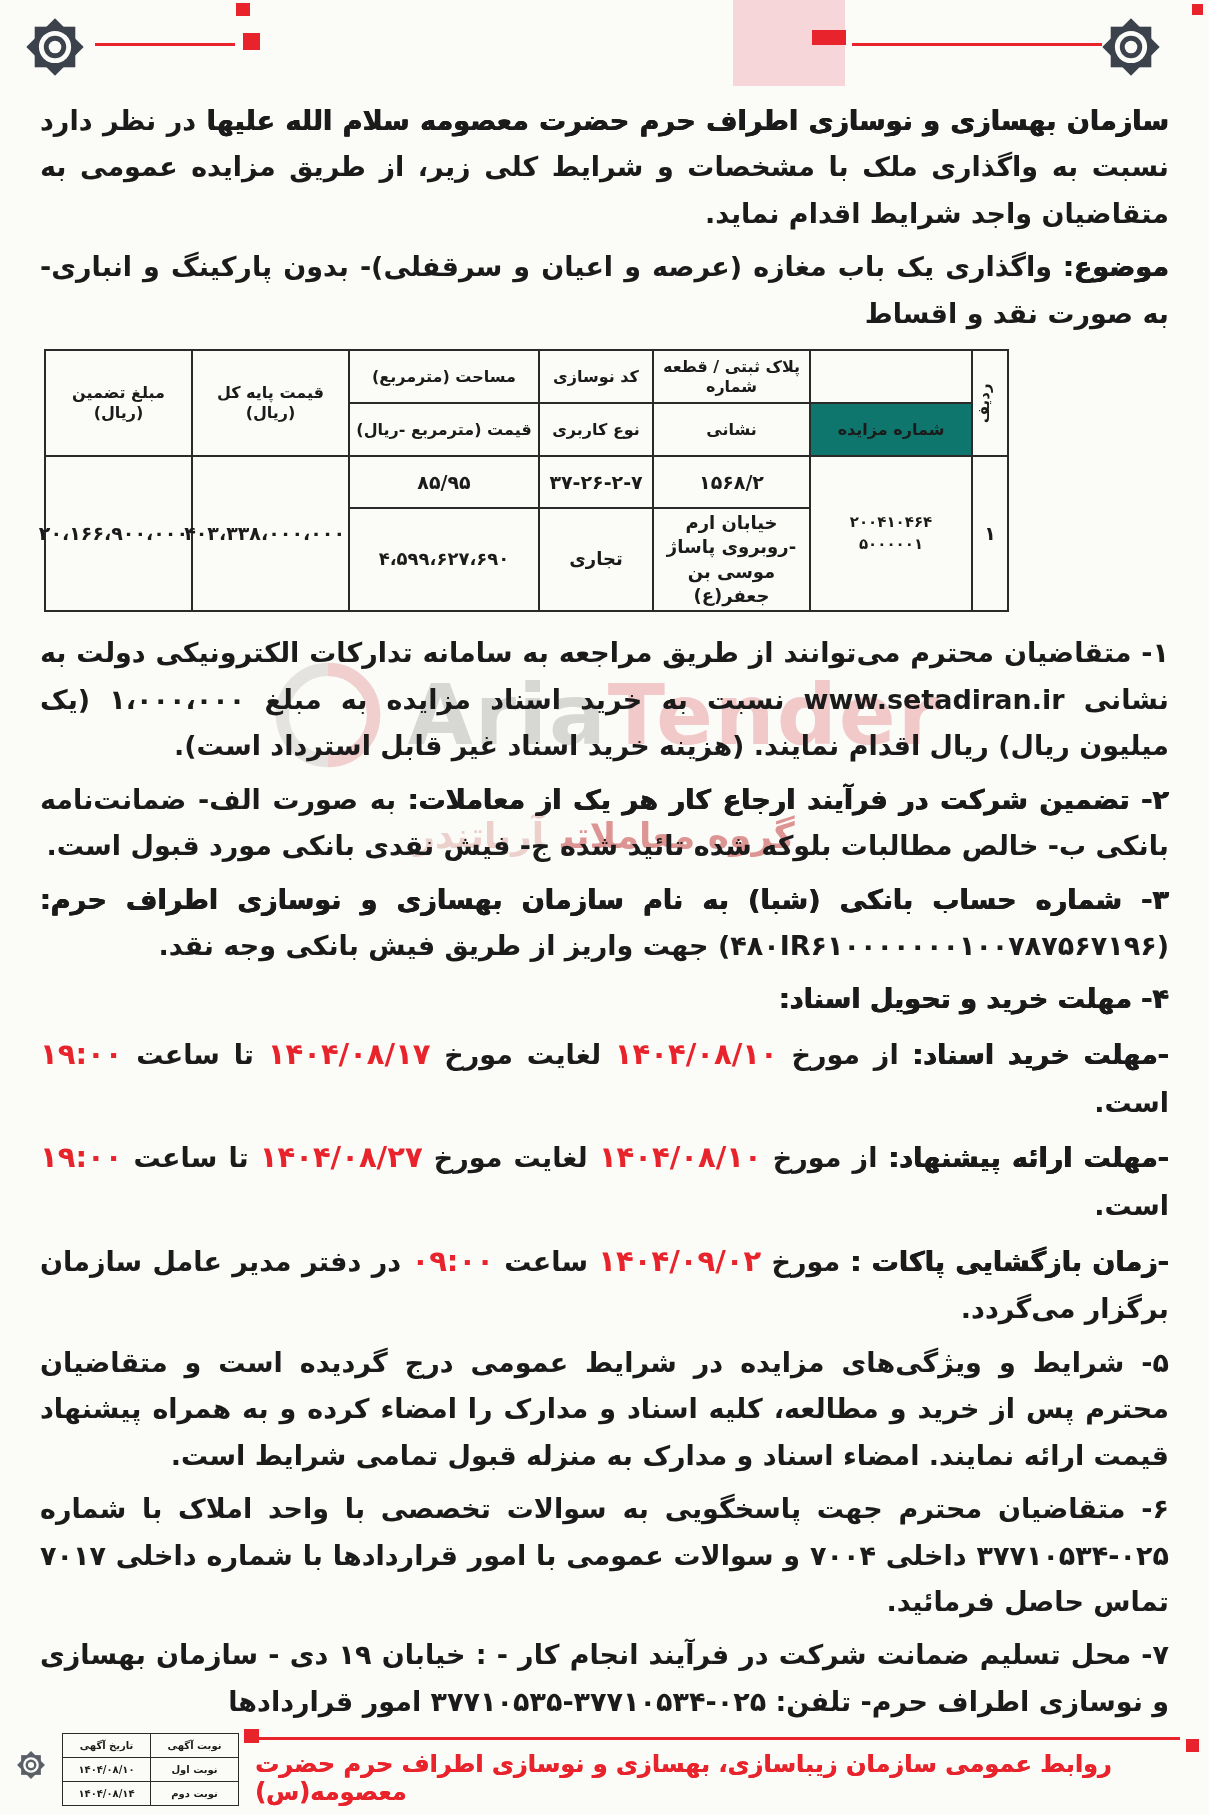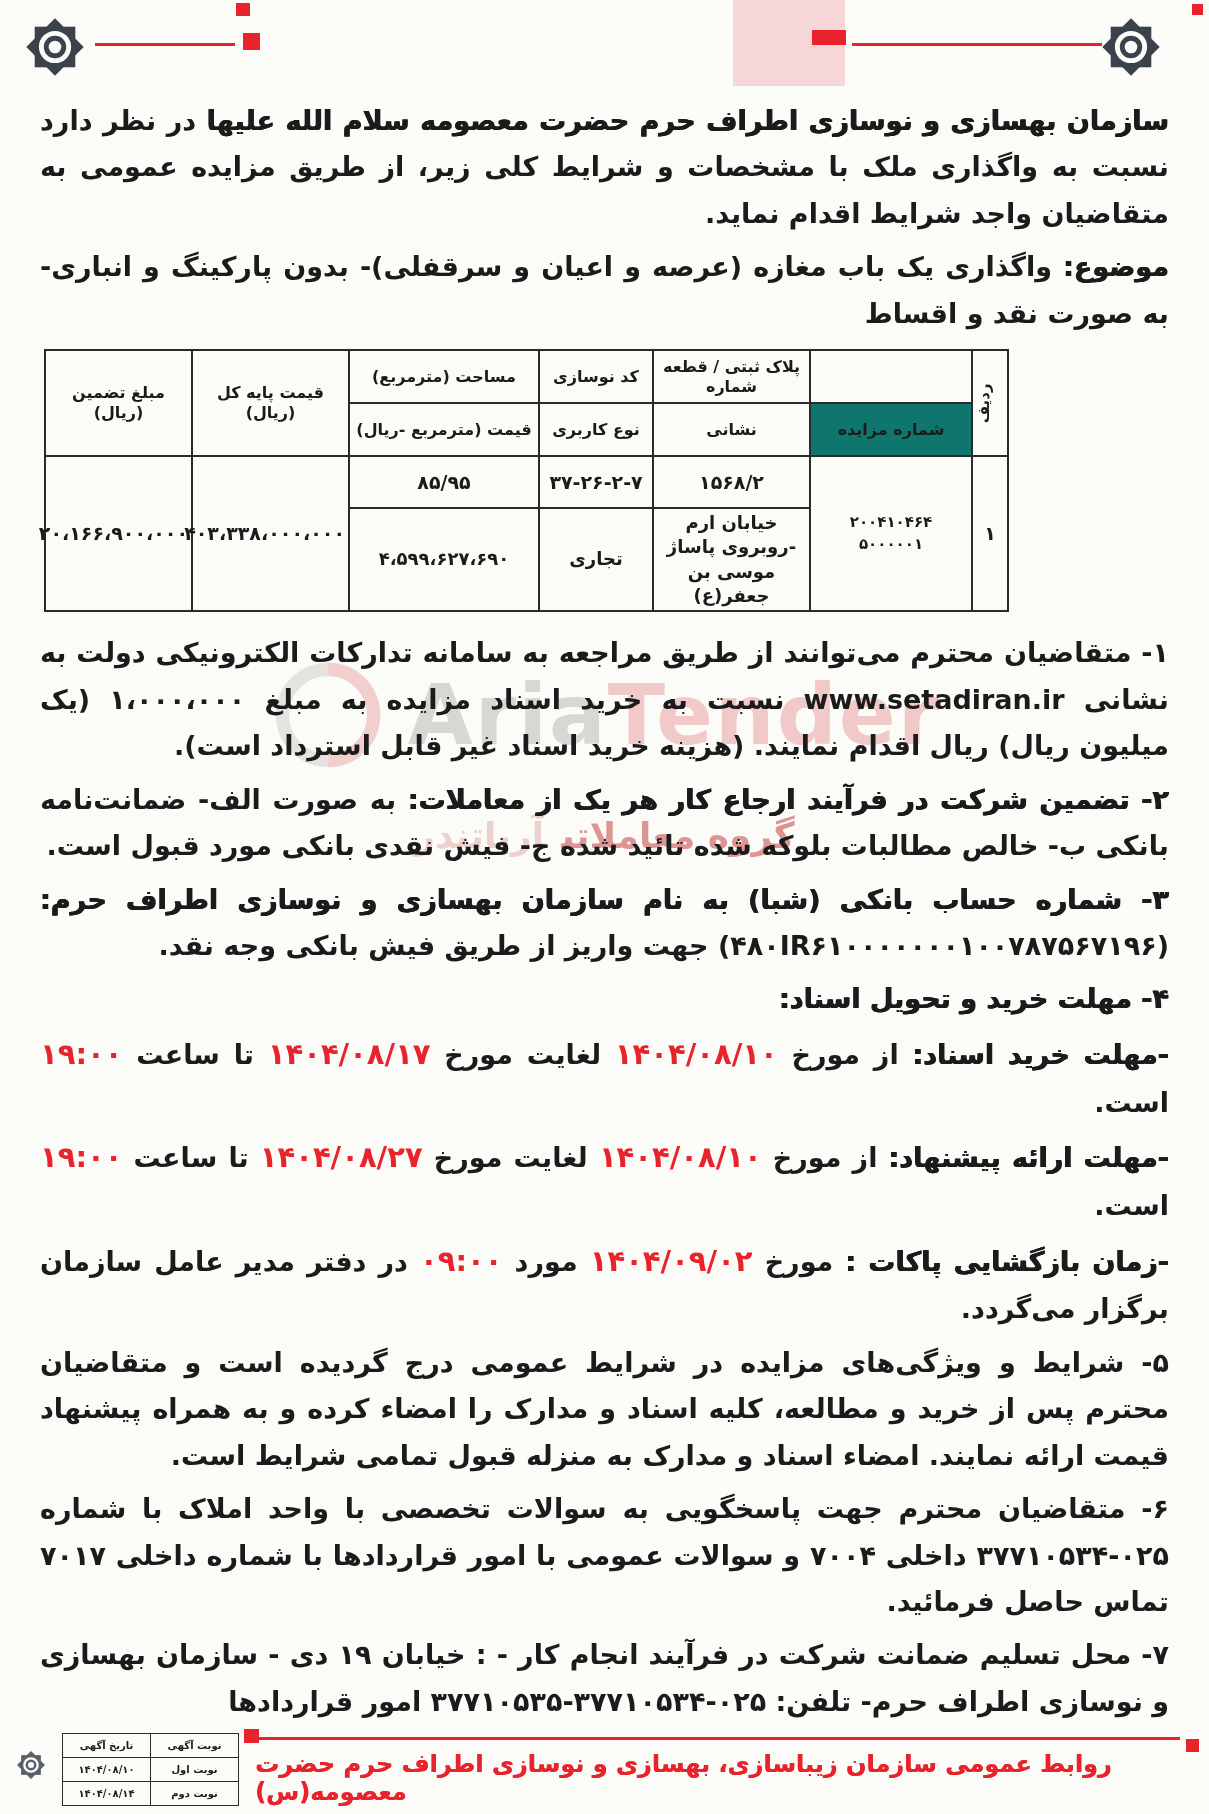--- a/index.html
+++ b/index.html
@@ -170,21 +170,21 @@
     <p><span class="hv">۲- تضمین شرکت در فرآیند ارجاع کار هر یک از معاملات:</span><span> به صورت الف- ضمانت‌نامه بانکی ب- خالص مطالبات بلوکه شده تائید شده ج- فیش نقدی بانکی مورد قبول است.</span></p>
 
     <p><span class="hv">۳- شماره حساب بانکی (شبا) به نام سازمان بهسازی و نوسازی اطراف حرم:</span> <span class="ltr">(۴۸۰IR۶۱۰۰۰۰۰۰۰۱۰۰۷۸۷۵۶۷۱۹۶)</span><span> جهت واریز از طریق فیش بانکی وجه نقد.</span></p>
 
     <p class="hv">۴- مهلت خرید و تحویل اسناد:</p>
 
     <p><span class="hv">-مهلت خرید اسناد:</span><span> از مورخ </span><span class="red">۱۴۰۴/۰۸/۱۰</span><span> لغایت مورخ </span><span class="red">۱۴۰۴/۰۸/۱۷</span><span> تا ساعت </span><span class="red">۱۹:۰۰</span><span> است.</span></p>
 
     <p><span class="hv">-مهلت ارائه پیشنهاد:</span><span> از مورخ </span><span class="red">۱۴۰۴/۰۸/۱۰</span><span> لغایت مورخ </span><span class="red">۱۴۰۴/۰۸/۲۷</span><span> تا ساعت </span><span class="red">۱۹:۰۰</span><span> است.</span></p>
 
-    <p><span class="hv">-زمان بازگشایی پاکات :</span><span> مورخ </span><span class="red">۱۴۰۴/۰۹/۰۲</span><span> مورد </span><span class="red">۰۹:۰۰</span><span> در دفتر مدیر عامل سازمان برگزار می‌گردد.</span></p>
+    <p><span class="hv">-زمان بازگشایی پاکات :</span><span> مورخ </span><span class="red">۱۴۰۴/۰۹/۰۲</span><span> ساعت </span><span class="red">۰۹:۰۰</span><span> در دفتر مدیر عامل سازمان برگزار می‌گردد.</span></p>
 
     <p>۵- شرایط و ویژگی‌های مزایده در شرایط عمومی درج گردیده است و متقاضیان محترم پس از خرید و مطالعه، کلیه اسناد و مدارک را امضاء کرده و به همراه پیشنهاد قیمت ارائه نمایند. امضاء اسناد و مدارک به منزله قبول تمامی شرایط است.</p>
     <p>۶- متقاضیان محترم جهت پاسخگویی به سوالات تخصصی با واحد املاک با شماره ۰۲۵-۳۷۷۱۰۵۳۴ داخلی ۷۰۰۴ و سوالات عمومی با امور قراردادها با شماره داخلی ۷۰۱۷ تماس حاصل فرمائید.</p>
     <p>۷- محل تسلیم ضمانت شرکت در فرآیند انجام کار - : خیابان ۱۹ دی - سازمان بهسازی و نوسازی اطراف حرم- تلفن: ۰۲۵-۳۷۷۱۰۵۳۴-۳۷۷۱۰۵۳۵ امور قراردادها</p>
   </div>
 
   <div class="rule b"></div>
   <div class="sq s5"></div>
   <div class="sq s6"></div>
 

